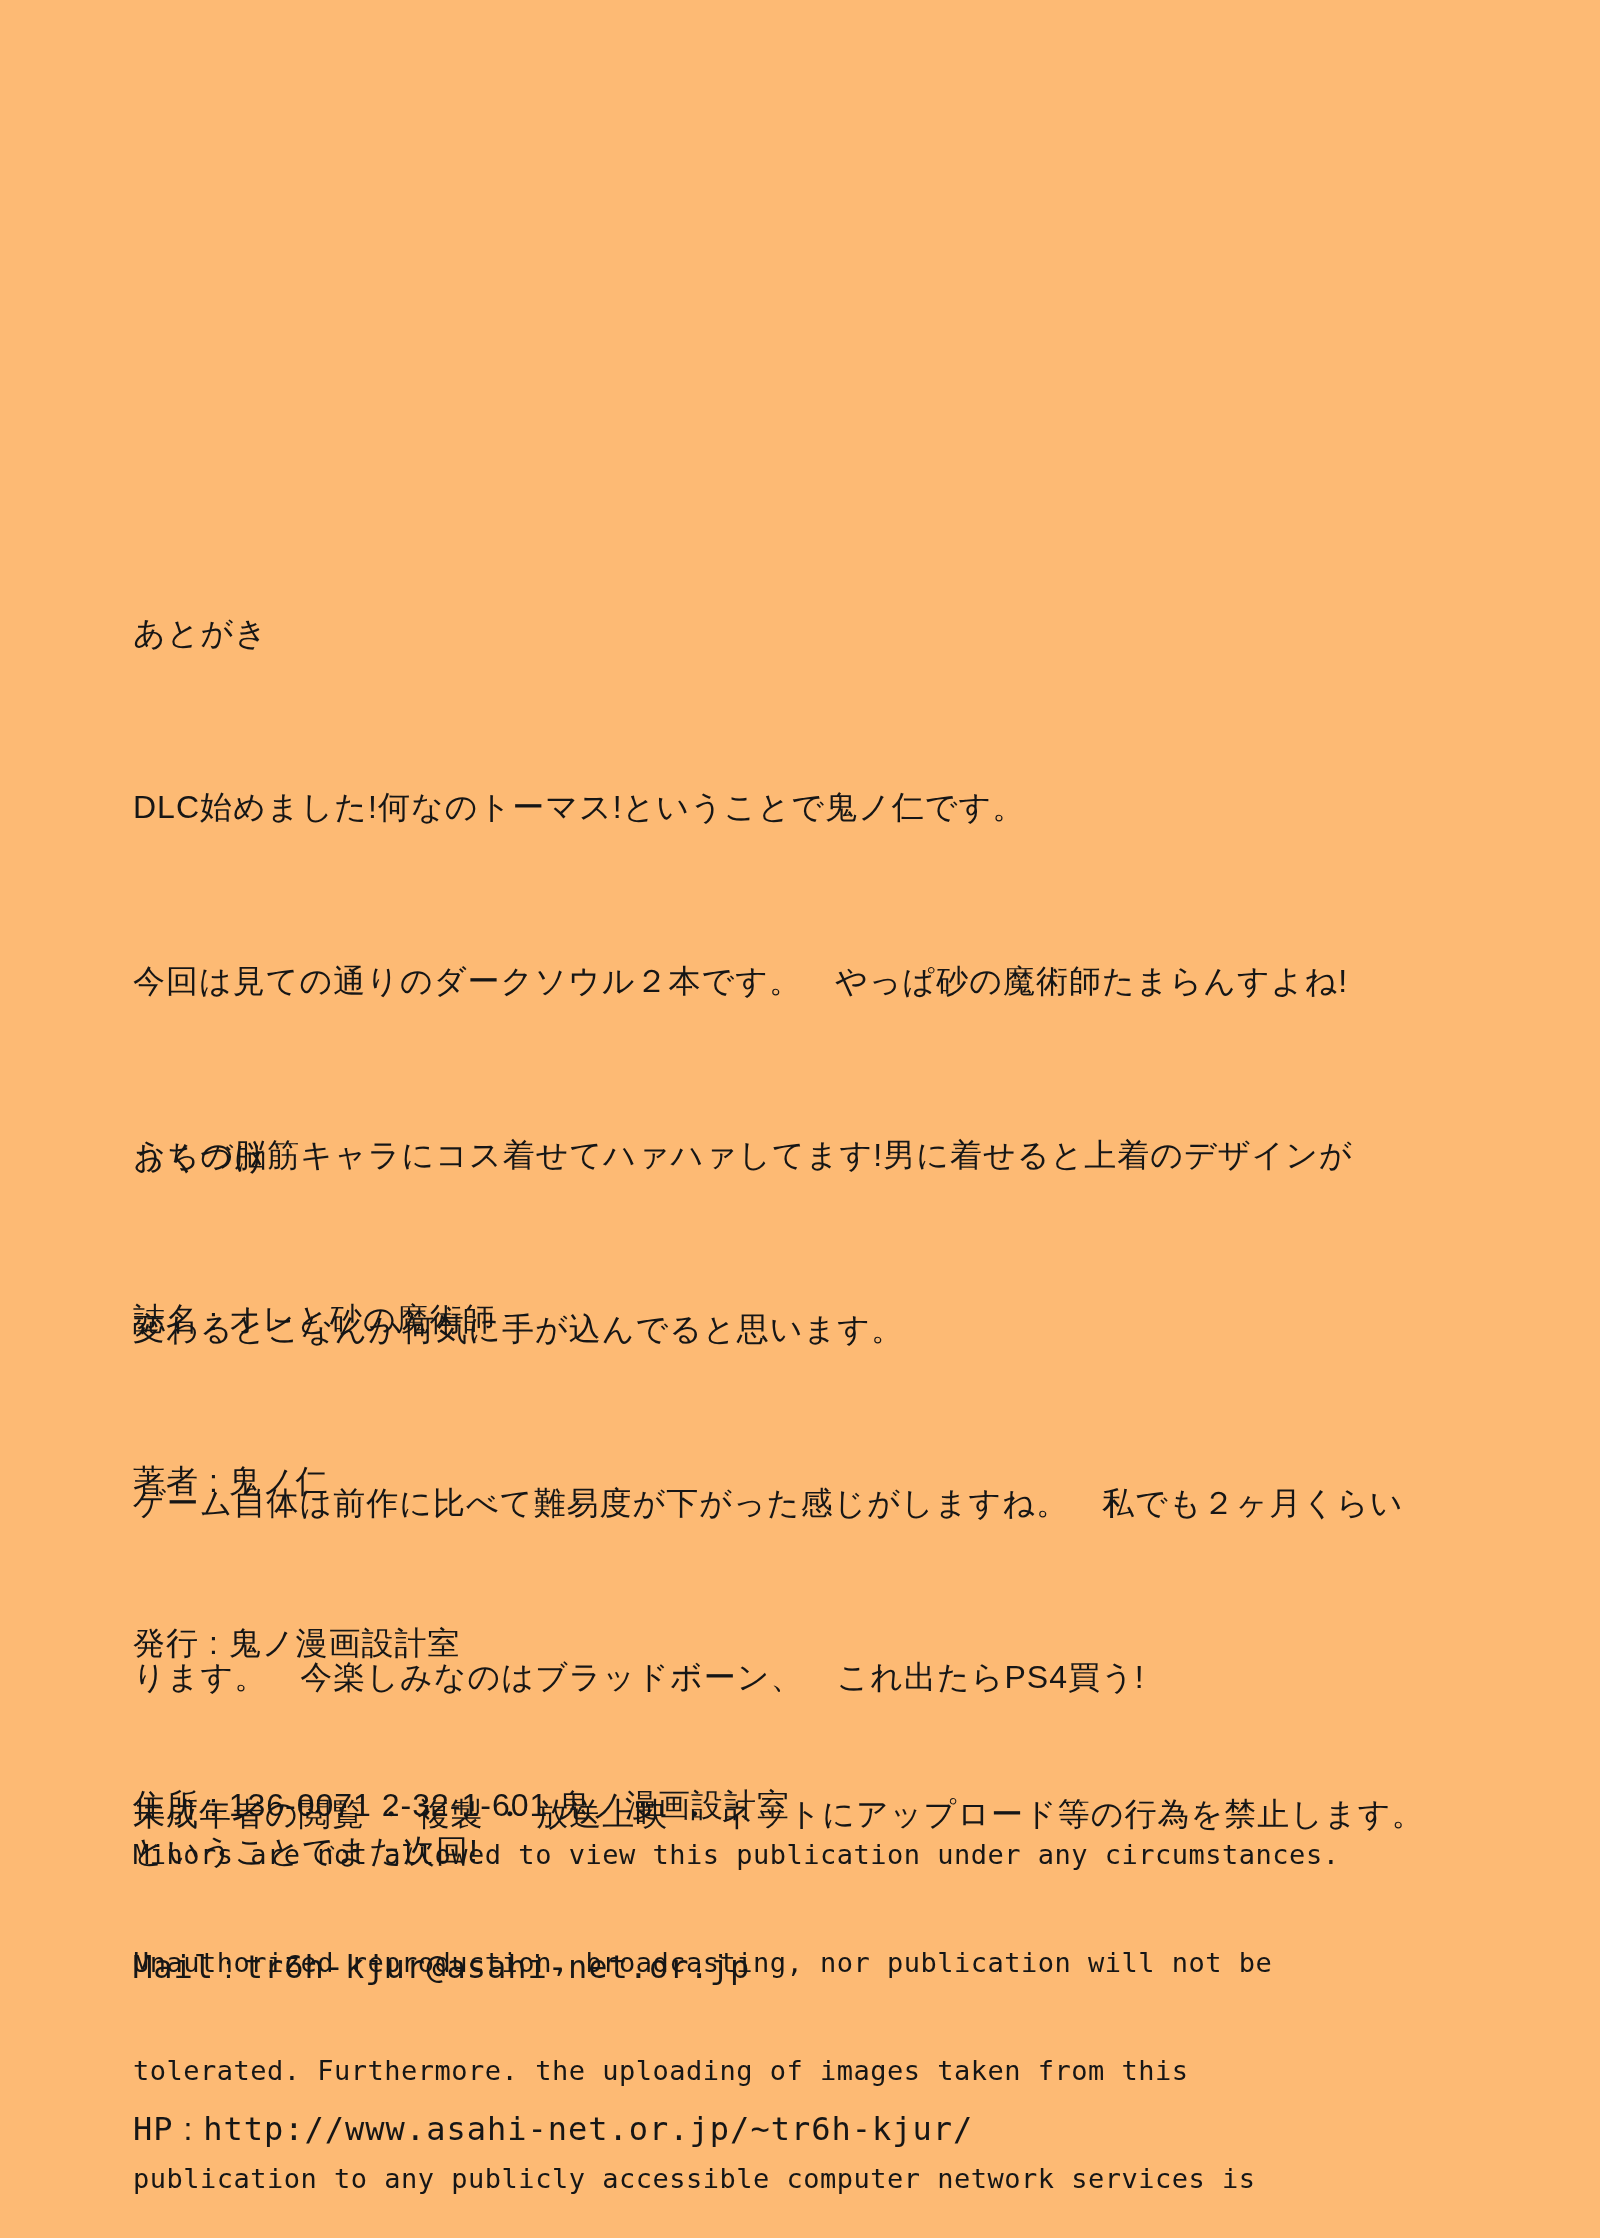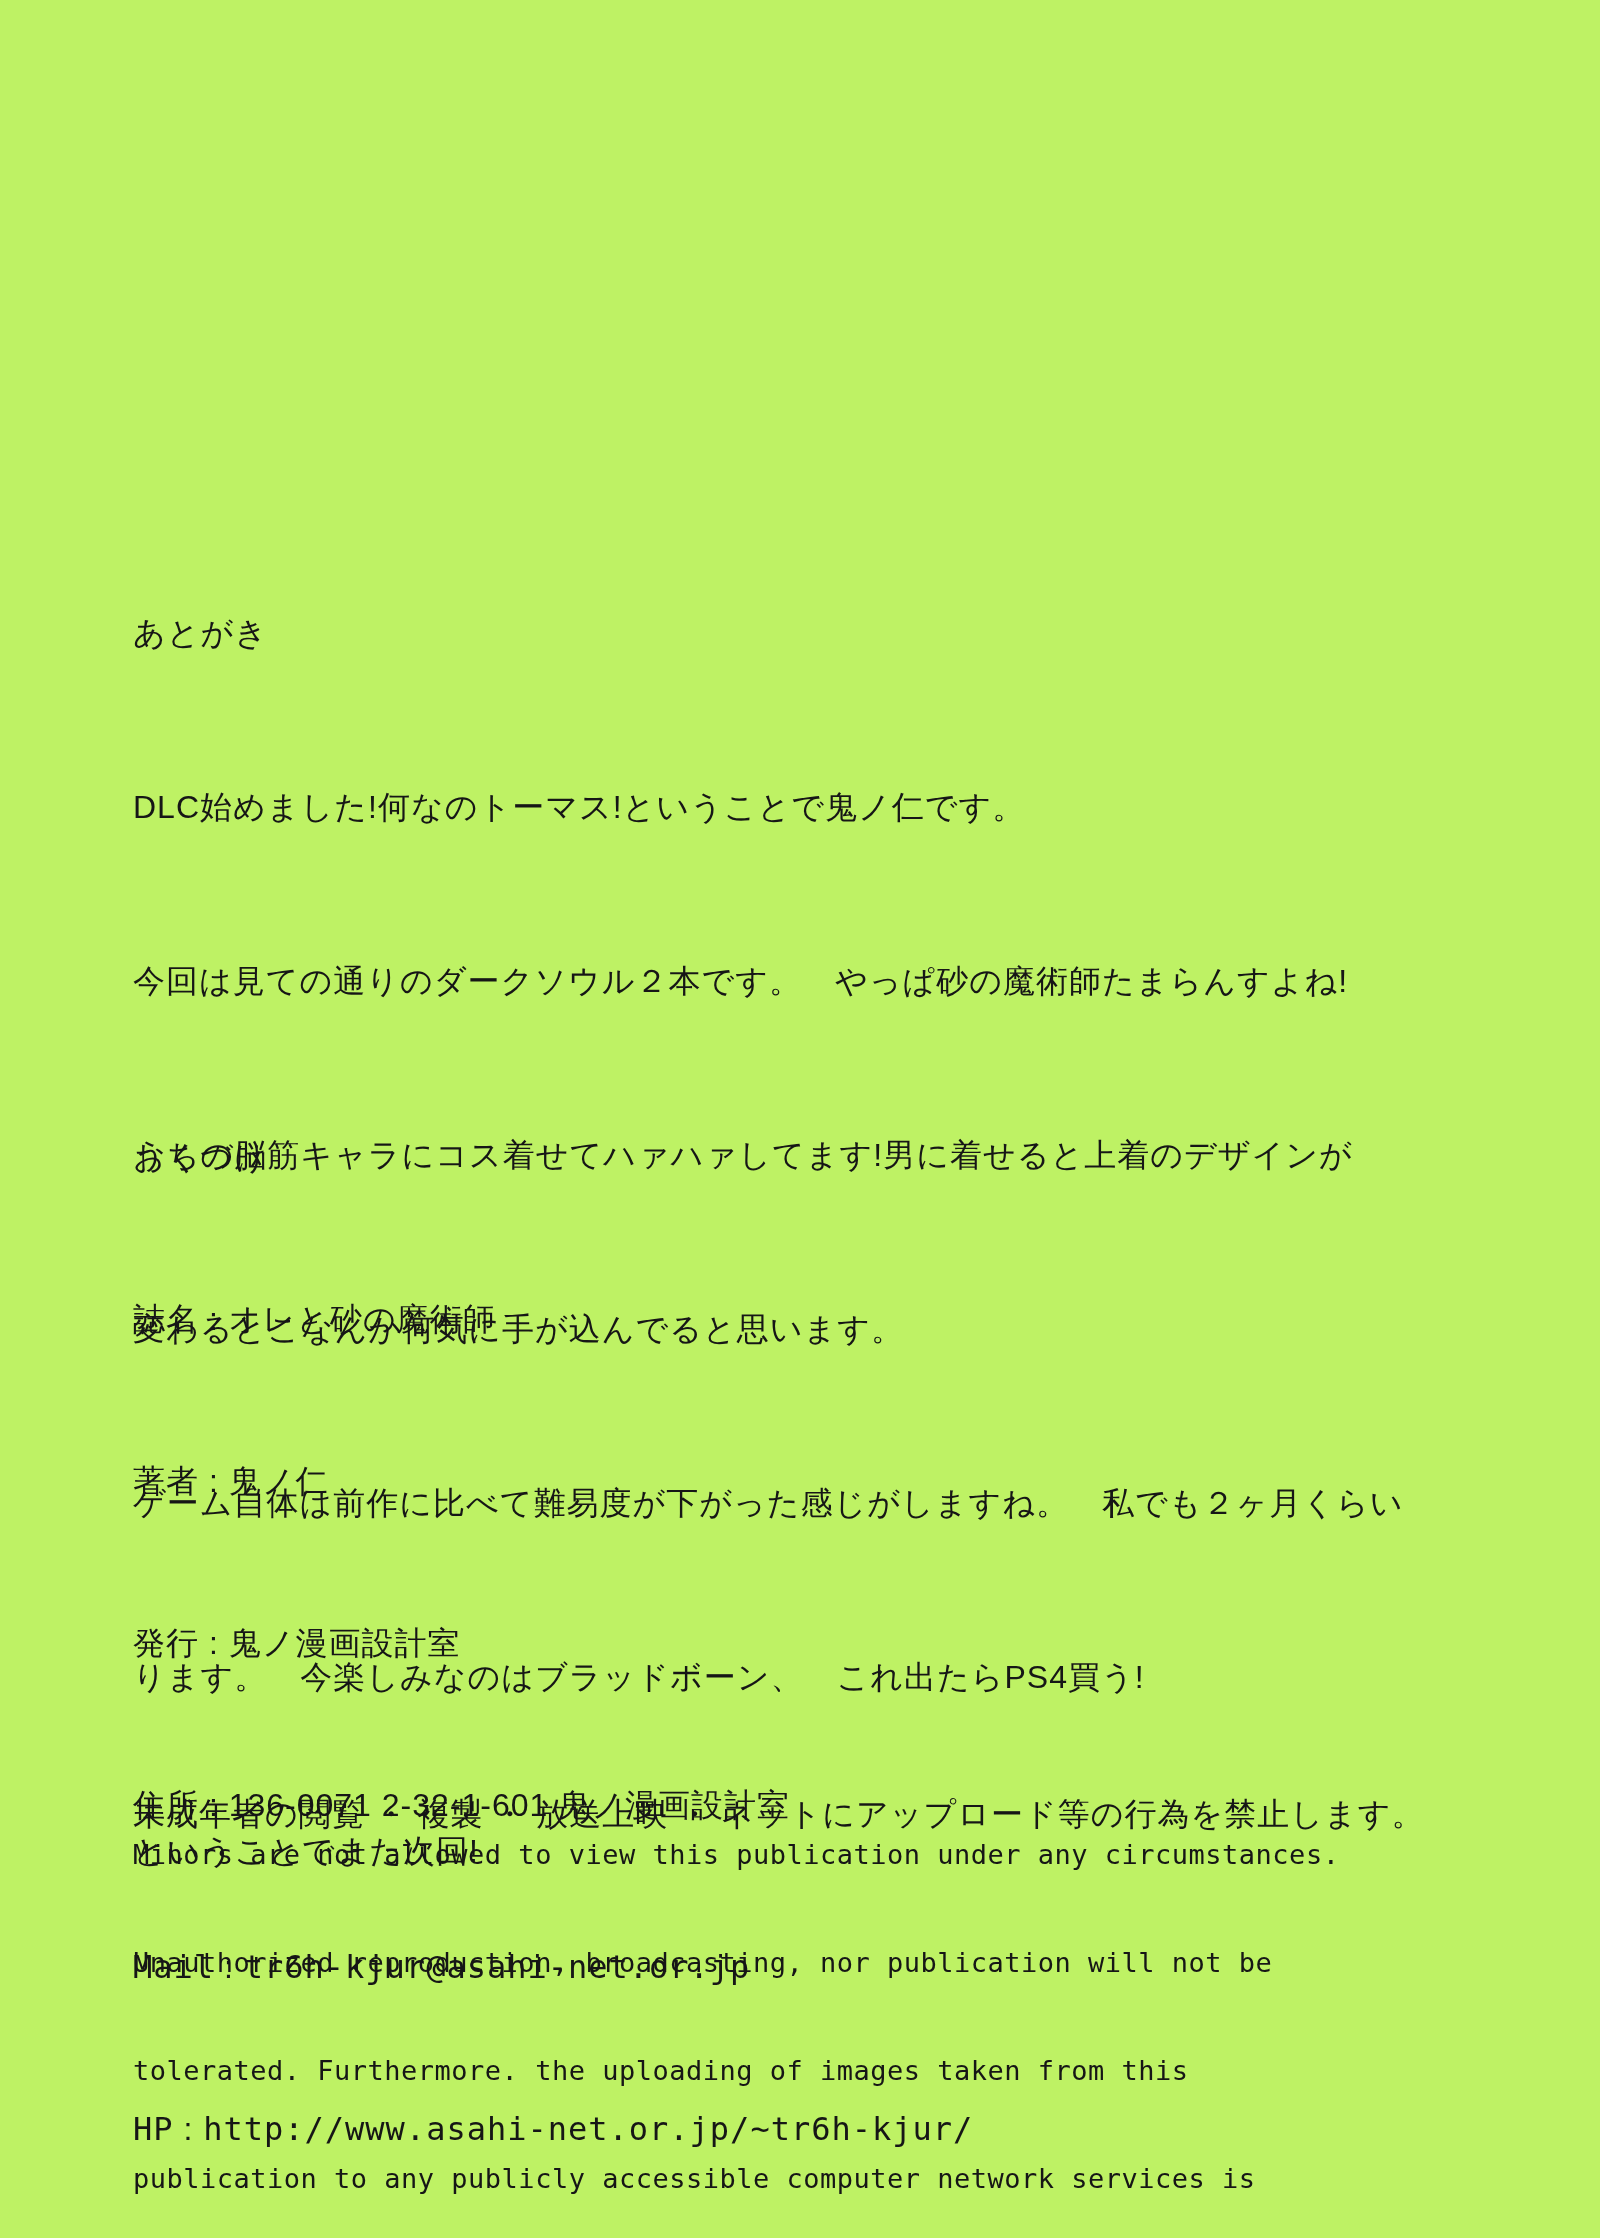--- a/index.html
+++ b/index.html
@@ -1,20 +1,20 @@
 <!DOCTYPE html>
 <html><head>
 <meta charset="utf-8">
 <style>
   html,body{margin:0;padding:0;background:#e8e8e8;}
   .page{
     position:relative;
     width:1600px;
     height:2238px;
-    background:#bef264;
+    background:#fdba74;
     color:#161616;
     font-family:"Liberation Sans","DejaVu Sans",sans-serif;
     overflow:hidden;
     margin:0 auto;
   }
   .block{
     position:absolute;
     left:133px;
     white-space:pre;
   }

